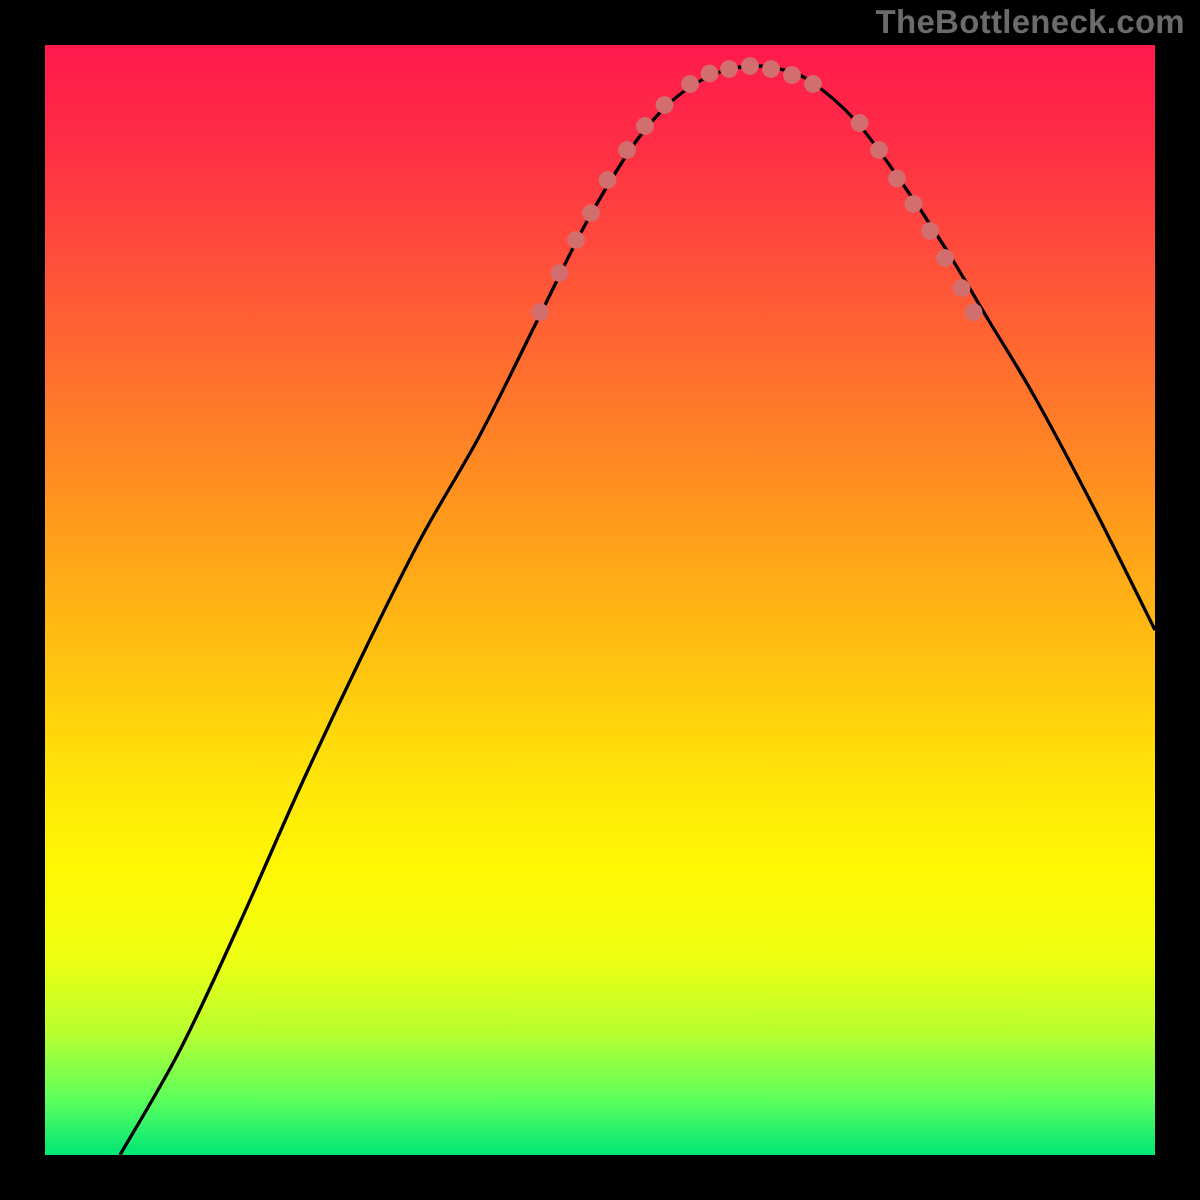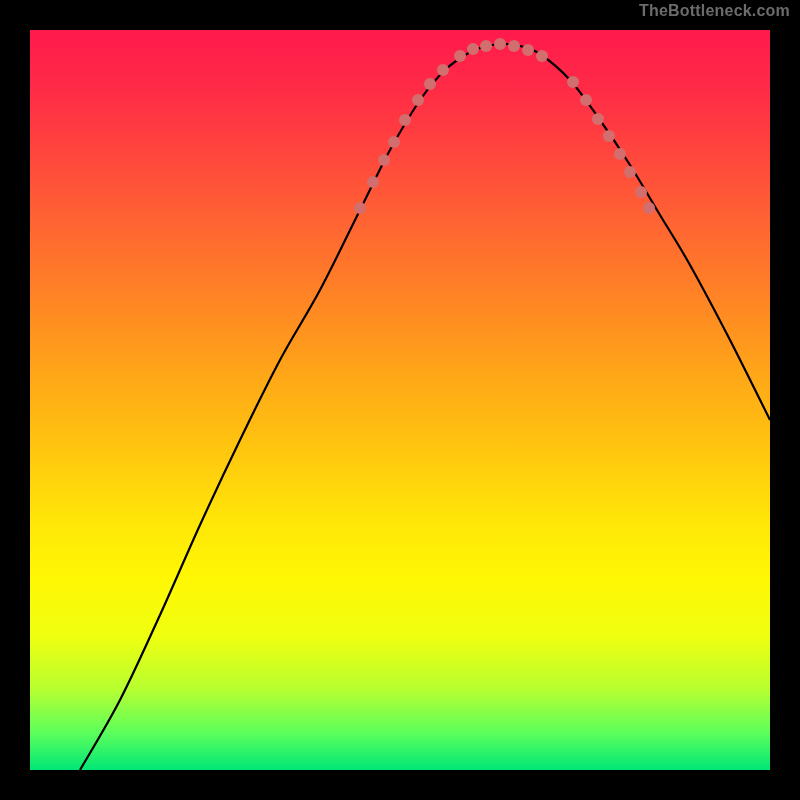--- a/index.html
+++ b/index.html
@@ -14,21 +14,21 @@
     position: relative;
     width: 800px;
     height: 800px;
     background: #000000;
   }
   .watermark {
     position: absolute;
     top: 2px;
     right: 10px;
     font-family: Arial, Helvetica, sans-serif;
-    font-size: 16px;
+    font-size: 22px;
     font-weight: bold;
     color: #6b6b6b;
     letter-spacing: 0.2px;
     z-index: 3;
   }
   .plot-area {
     position: absolute;
     left: 30px;
     top: 30px;
     width: 740px;

